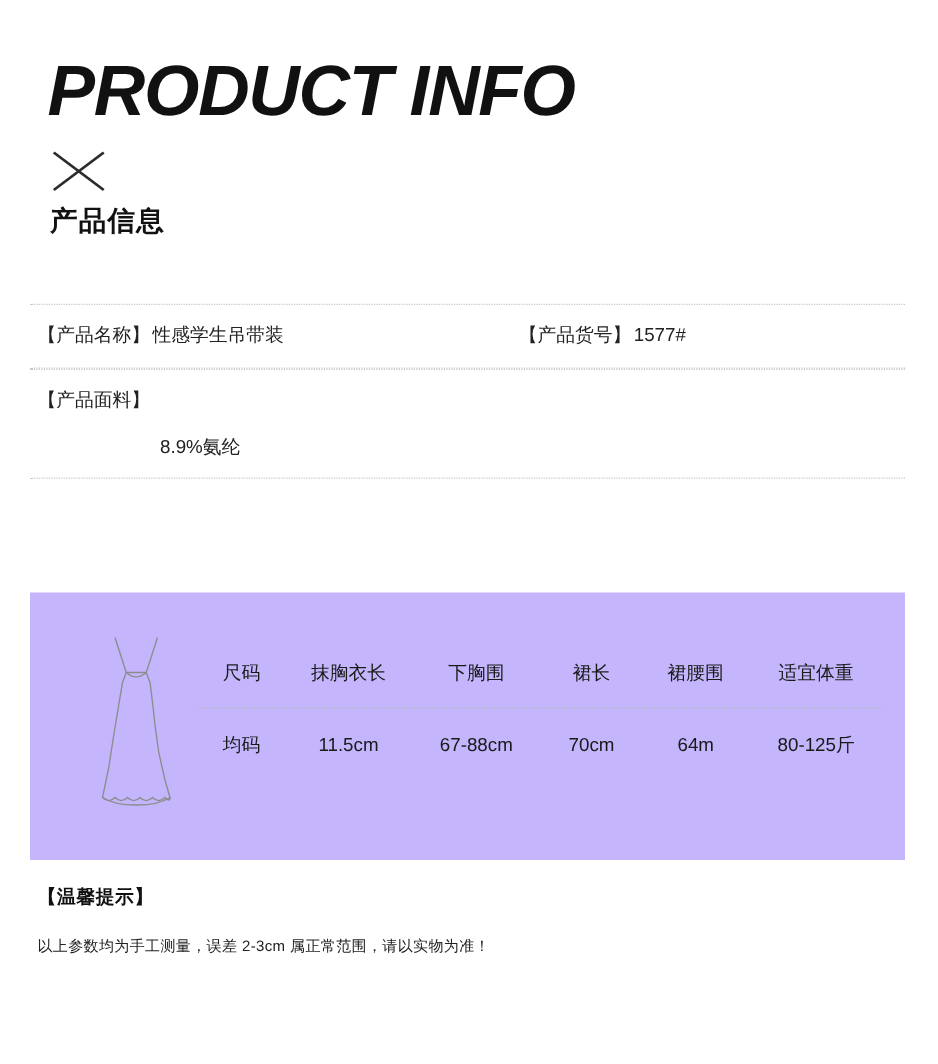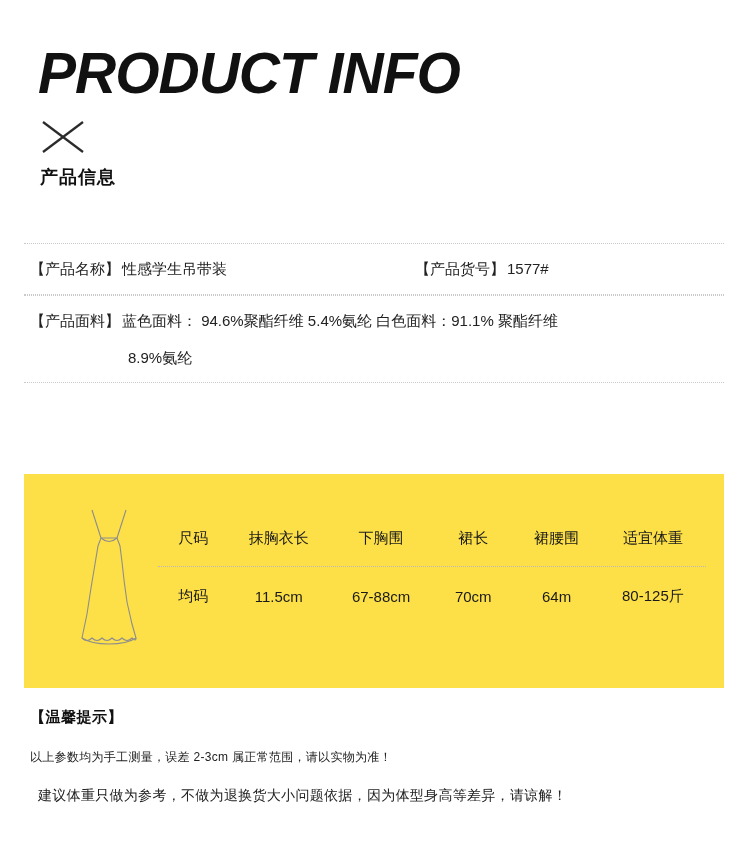--- a/index.html
+++ b/index.html
@@ -40,21 +40,21 @@
     margin: 0;
   }
   .cross-icon {
     margin-top: 14px;
     margin-left: 2px;
     width: 46px;
     height: 38px;
     display: block;
   }
   .title-cn {
-    font-size: 18px;
+    font-size: 22px;
     line-height: 30px;
     font-weight: bold;
     color: #111111;
     margin: 6px 0 0 2px;
     letter-spacing: 1px;
   }
 
   
   .specs {
     position: absolute;
@@ -106,21 +106,21 @@
     padding-left: 98px;
   }
 
   
   .size-block {
     position: absolute;
     left: 24px;
     top: 474px;
     width: 700px;
     height: 214px;
-    background: #fde047;
+    background: #c4b5fd;
   }
   .dress-figure {
     position: absolute;
     left: 30px;
     top: 28px;
     width: 110px;
     height: 155px;
   }
   .size-table {
     position: absolute;
@@ -217,21 +217,20 @@
     </div>
 
     <div class="dotted"></div>
 
 
     <div class="dotted"></div>
 
     <div class="spec-row">
       <div class="spec-col full">
         <span class="spec-label">【产品面料】</span>
-        <span class="spec-value">蓝色面料： 94.6%聚酯纤维 5.4%氨纶 白色面料：91.1% 聚酯纤维</span>
       </div>
     </div>
     <div class="spec-cont">
       <span class="indent">8.9%氨纶</span>
     </div>
 
     <div class="dotted"></div>
   </div>
 
   <div class="size-block">
@@ -282,16 +281,15 @@
             <td>80-125斤</td>
           </tr>
         </tbody>
       </table>
     </div>
   </div>
 
   <div class="tips">
     <div class="tips-title">【温馨提示】</div>
     <div class="tips-line">以上参数均为手工测量，误差 2-3cm 属正常范围，请以实物为准！</div>
-    <div class="tips-line second">建议体重只做为参考，不做为退换货大小问题依据，因为体型身高等差异，请谅解！</div>
   </div>
 
 </div>
 
 </body></html>

